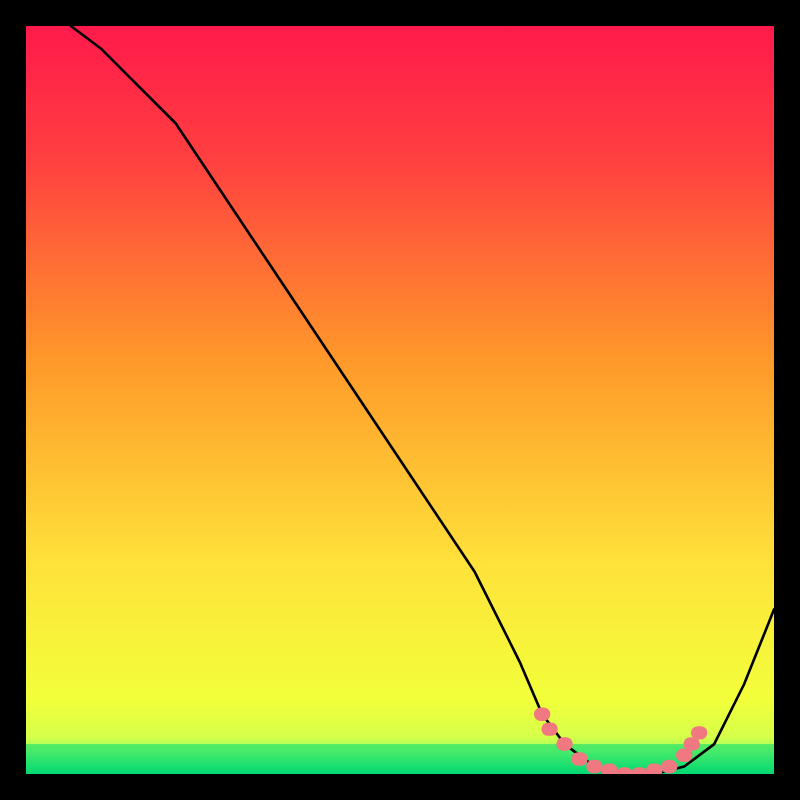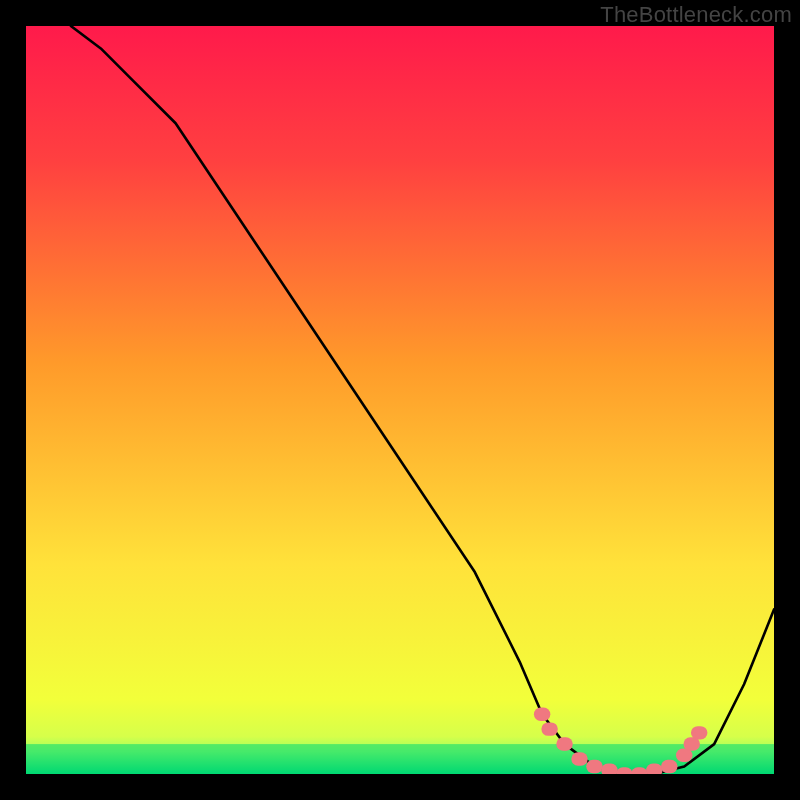--- a/index.html
+++ b/index.html
@@ -38,21 +38,20 @@
     display: block;
     width: 748px;
     height: 748px;
   }
 </style>
 </head>
 <body>
 
 <div class="frame">
 
-  <div class="watermark">TheBottleneck.com</div>
 
   <div class="plot">
     <svg viewBox="0 0 100 100" preserveAspectRatio="none">
       <defs>
         <linearGradient id="bg" x1="0" y1="0" x2="0" y2="1">
           <stop id="g0" offset="0%" stop-color="#ff1a4b"></stop>
           <stop offset="18%" stop-color="#ff4040"></stop>
           <stop offset="45%" stop-color="#ff9a2a"></stop>
           <stop id="g1" offset="72%" stop-color="#ffe23a"></stop>
           <stop offset="90%" stop-color="#f2ff3a"></stop>

